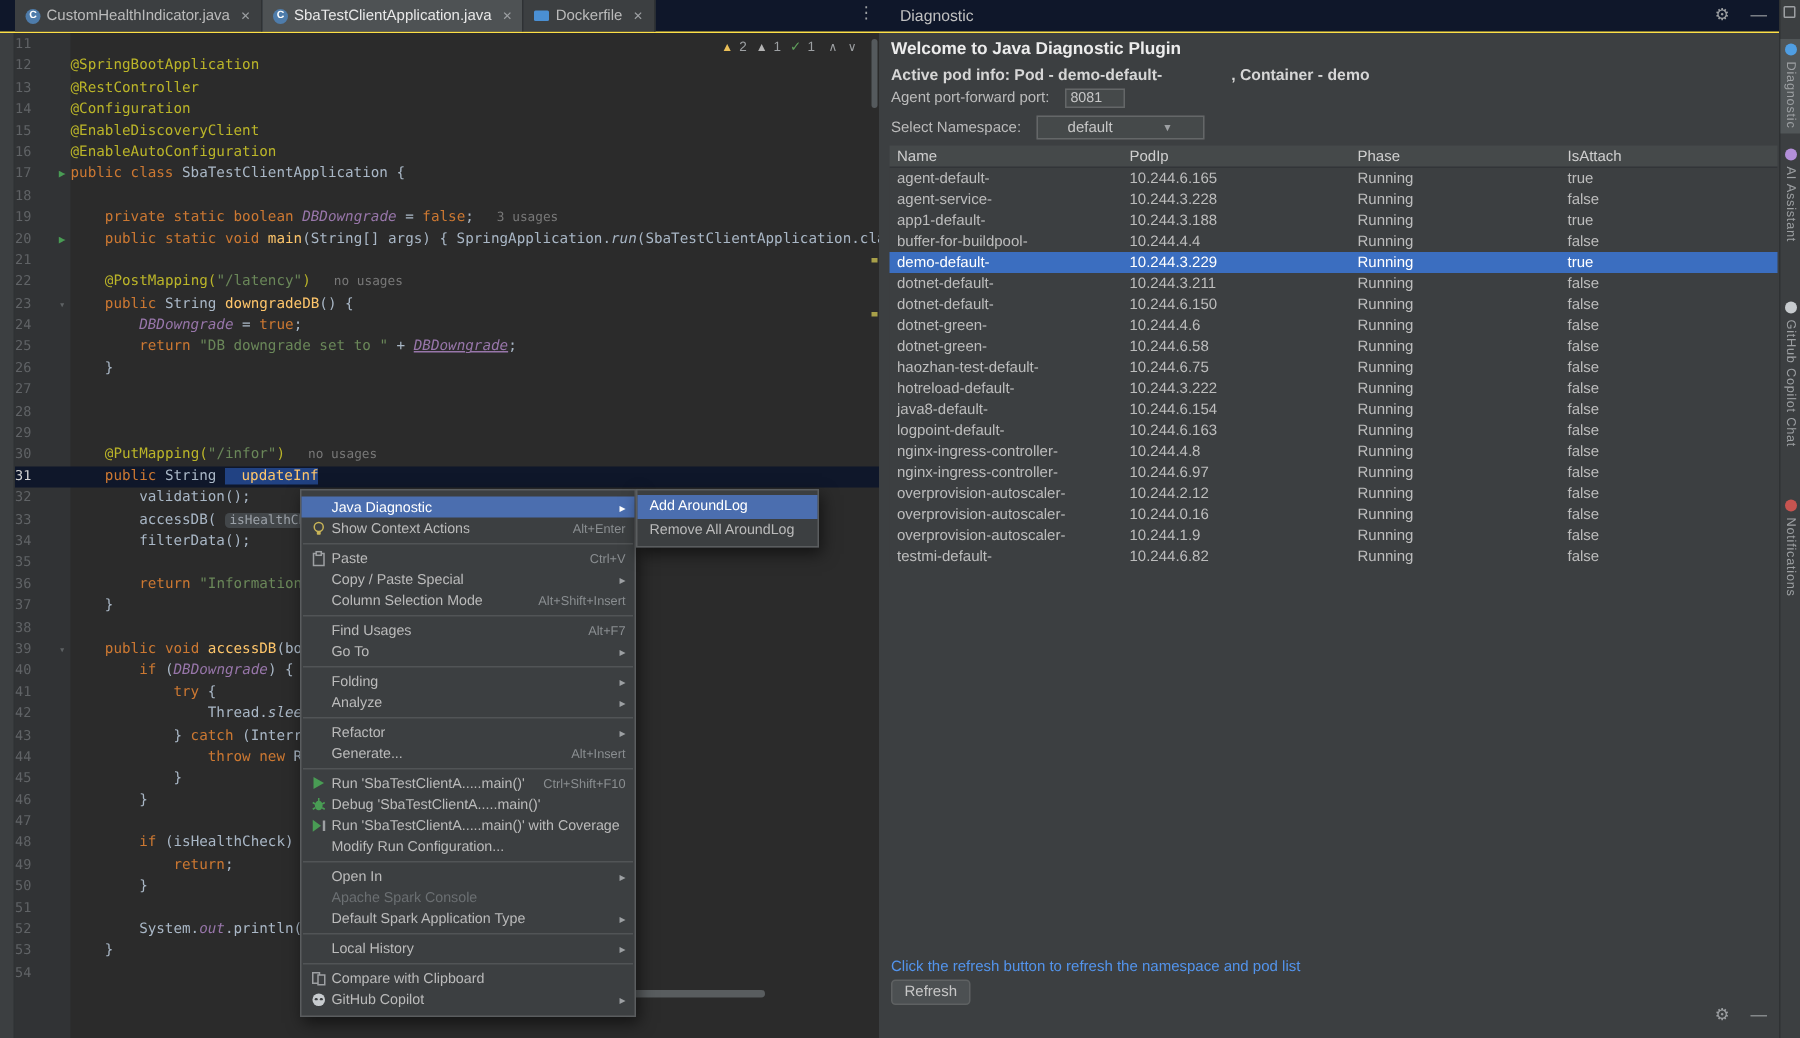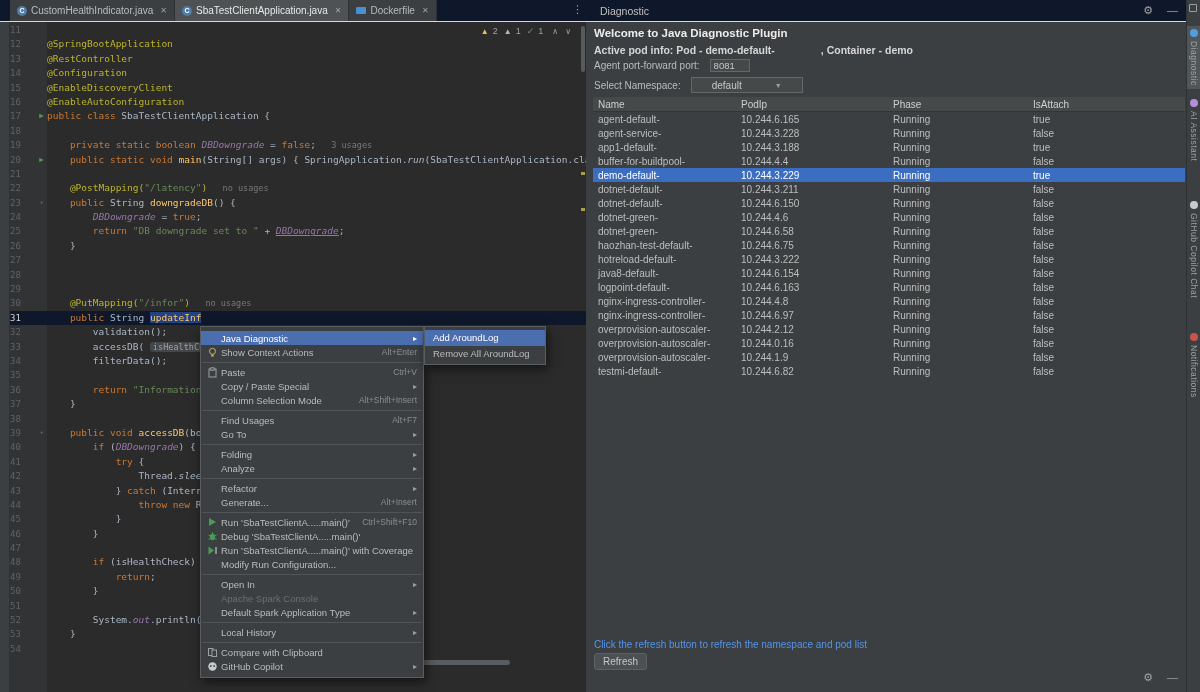--- a/index.html
+++ b/index.html
@@ -30,21 +30,21 @@
   .gicon { flex:0 0 11px; text-align:center; font-size:7px; color:#5e6264; }
   .gicon.run { color:#499c54; font-size:7.5px; }
   .code { flex:1; }
   .sp { color:#a9b7c6; } .sa { color:#bbb529; } .sk { color:#cc7832; }
   .ss { color:#6a8759; } .sm { color:#ffc66b; }
   .sf { color:#9876aa; font-style:italic; }
   .sfu { color:#9876aa; font-style:italic; text-decoration:underline; }
   .si { color:#a9b7c6; font-style:italic; }
   .sh { color:#787878; font-size:8.5px; }
   .shp { color:#9ba1a8; background:#43474a; border-radius:3px; padding:0 3px; font-size:8.5px; }
-  .ssel { background:#214283; }
+  .ssel { background:#214283;padding-left:11px; }
   .inspect { position:absolute; top:4px; right:12px; display:flex; align-items:center; gap:4px; font-size:9px; color:#9da0a3; z-index:3; background:#2b2b2b; padding:0 3px; }
   .iw { font-size:8px; } .iw.warn { color:#eabf58; } .iw.weak { color:#b4b4b4; } .iw.ok { color:#5f9e5b; font-size:9px; }
   .iw.chev { color:#9da0a3; margin-left:3px; }
   .iwc { font-size:9px; margin-right:2px; }
   .vthumb { position:absolute; right:1px; top:4px; width:4px; height:46px; background:#555a5d; border-radius:2px; z-index:3; }
   .mark { position:absolute; right:1px; width:4px; height:3px; background:#a8a049; z-index:3; }
   .hscroll { position:absolute; left:290px; bottom:27px; width:210px; height:5px; background:#595d5f; border-radius:3px; z-index:3; }
 
   
   .panel { position:absolute; left:586px; top:22px; width:600px; height:670px; background:#3c3f41; z-index:1; font-size:10px; color:#bbbbbb; }
@@ -52,21 +52,21 @@
   .p-podline { position:absolute; left:8px; top:22px; font-size:10.5px; font-weight:bold; color:#d6d6d6; display:flex; align-items:center; }
   .pod-spacer { display:inline-block; width:46px; }
   .p-row { position:absolute; left:8px; display:flex; align-items:center; gap:10px; }
   #portrow { top:37px; } #nsrow { top:55px; }
   .port-input { width:40px; height:13px; background:#45494a; border:1px solid #646768; color:#c7c7c7; font-size:9.5px; font-family:"Liberation Sans", sans-serif; padding:0 3px; }
   .combo { width:112px; height:16px; background:#45494a; border:1px solid #646768; display:flex; align-items:center; justify-content:space-between; padding:0 20px; color:#c7c7c7; }
   .combo .arr { font-size:7px; color:#9da0a3; }
   .ptable { position:absolute; left:7px; top:75px; width:592px; }
   .thead { display:flex; height:15px; align-items:center; background:#45494a; border-bottom:1px solid #323538; color:#cfcfcf; }
   .tc { padding-left:5px; overflow:hidden; white-space:nowrap; }
-  .tc0 { width:143px; } .tc1 { width:152px; } .tc2 { width:140px; } .tc3 { flex:1; }
+  .tc0 { width:143px; } .tc1 { width:152px;margin-left:12px; } .tc2 { width:140px; } .tc3 { flex:1; }
   .trow { display:flex; height:14px; align-items:center; color:#bdbdbd; background:#3c3f41; }
   .trow.sel { background:#3b6ec0; color:#ffffff; }
   .p-hint { position:absolute; left:8px; top:617px; color:#5394ec; font-size:10px; }
   .p-refresh { position:absolute; left:8px; top:631px; height:17px; min-width:48px; background:#4c5052; border:1px solid #5e6162; border-radius:3px; color:#c7c7c7; font-size:10px; display:flex; align-items:center; justify-content:center; padding:0 8px; }
 
   
   .stripe { position:absolute; right:0; top:0; width:14px; height:692px; background:#3c3f41; border-left:1px solid #2f3234; z-index:6; }
   .stripe-top-icon { position:absolute; right:3px; top:4px; width:8px; height:8px; border:1px solid #9da0a3; border-radius:1px; }
   .stripe-item { position:absolute; left:0; width:14px; display:flex; flex-direction:column; align-items:center; gap:4px; color:#9da0a3; padding:3px 0; }
   .stripe-item.active { background:#515658; }

